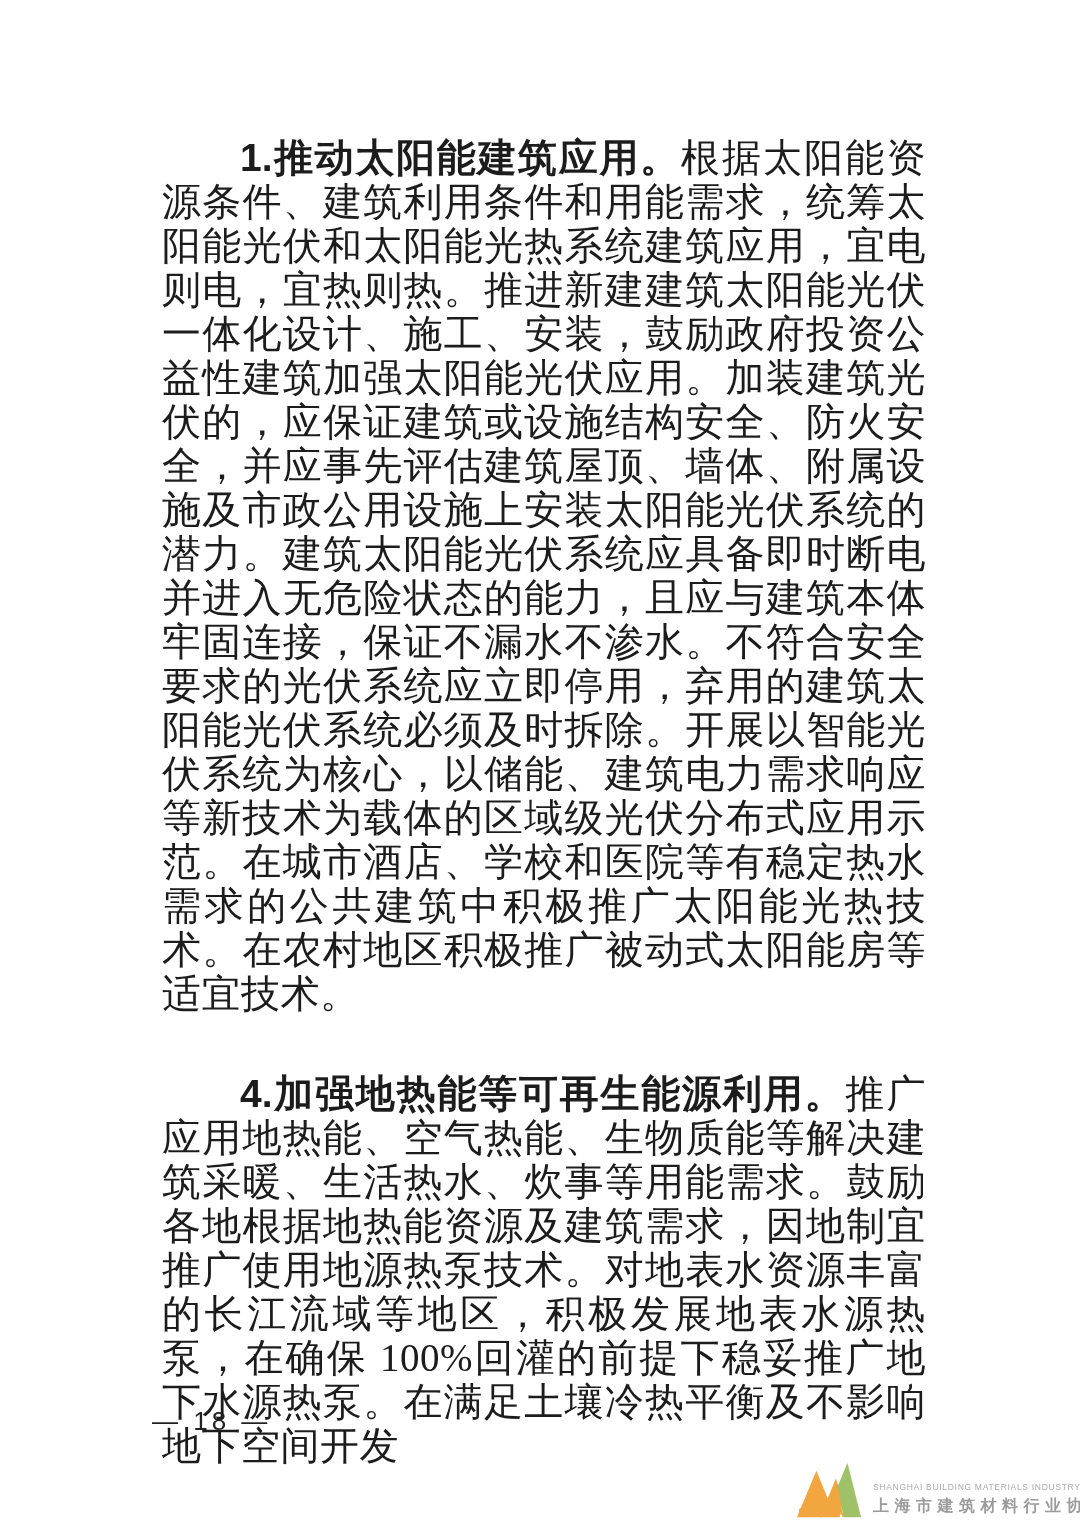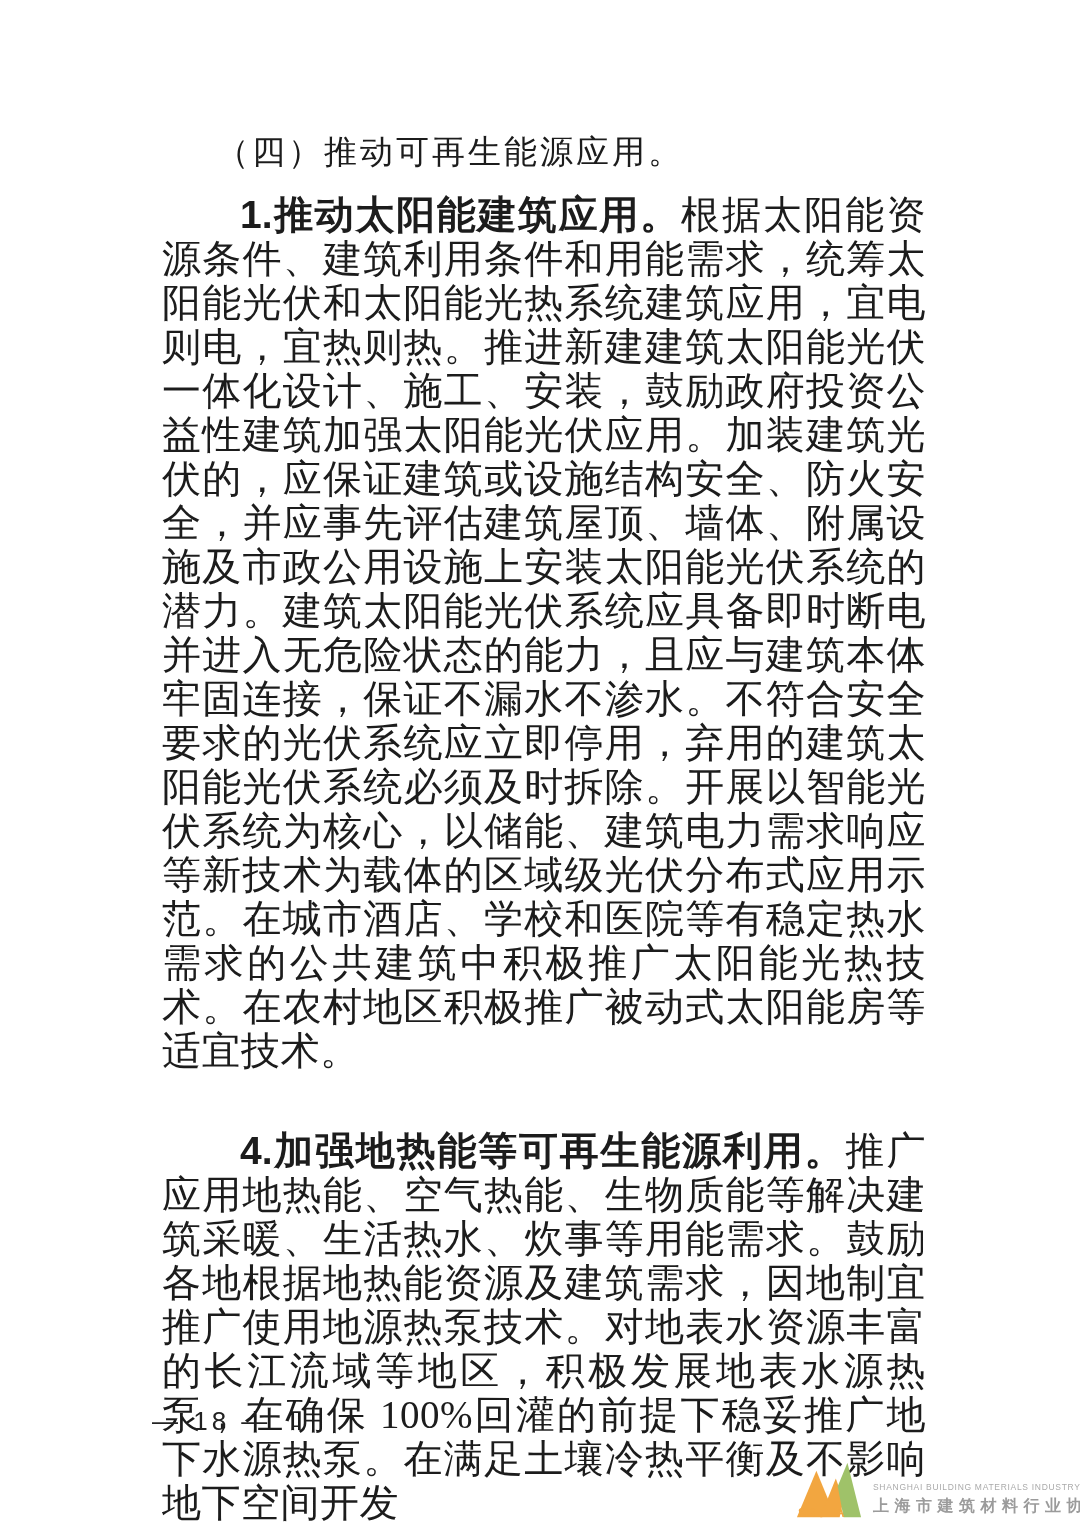--- a/index.html
+++ b/index.html
@@ -76,21 +76,20 @@
     font-weight: 600;
   }
 </style>
 </head>
 <body>
 
 <div class="page">
 
   <div class="content">
 
-    <p class="section-heading">（四）推动可再生能源应用。</p>
 
     <p class="para"><span class="lead">1.推动太阳能建筑应用。</span><span>根据太阳能资源条件、建筑利用条件和用能需求，统筹太阳能光伏和太阳能光热系统建筑应用，宜电则电，宜热则热。推进新建建筑太阳能光伏一体化设计、施工、安装，鼓励政府投资公益性建筑加强太阳能光伏应用。加装建筑光伏的，应保证建筑或设施结构安全、防火安全，并应事先评估建筑屋顶、墙体、附属设施及市政公用设施上安装太阳能光伏系统的潜力。建筑太阳能光伏系统应具备即时断电并进入无危险状态的能力，且应与建筑本体牢固连接，保证不漏水不渗水。不符合安全要求的光伏系统应立即停用，弃用的建筑太阳能光伏系统必须及时拆除。开展以智能光伏系统为核心，以储能、建筑电力需求响应等新技术为载体的区域级光伏分布式应用示范。在城市酒店、学校和医院等有稳定热水需求的公共建筑中积极推广太阳能光热技术。在农村地区积极推广被动式太阳能房等适宜技术。</span></p>
 
     <p class="para second"><span class="lead">4.加强地热能等可再生能源利用。</span><span>推广应用地热能、空气热能、生物质能等解决建筑采暖、生活热水、炊事等用能需求。鼓励各地根据地热能资源及建筑需求，因地制宜推广使用地源热泵技术。对地表水资源丰富的长江流域等地区，积极发展地表水源热泵，在确保 100%回灌的前提下稳妥推广地下水源热泵。在满足土壤冷热平衡及不影响地下空间开发</span></p>
 
   </div>
 
   <div class="page-number">— 18 —</div>
 
   <div class="logo">

